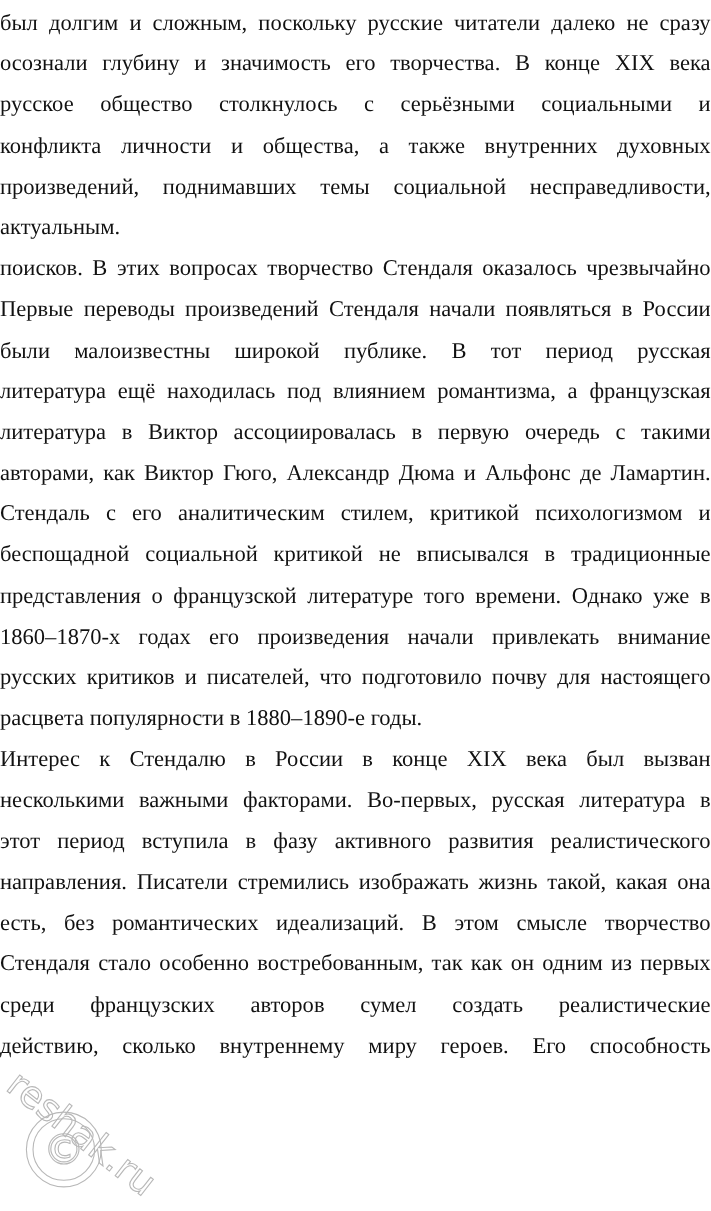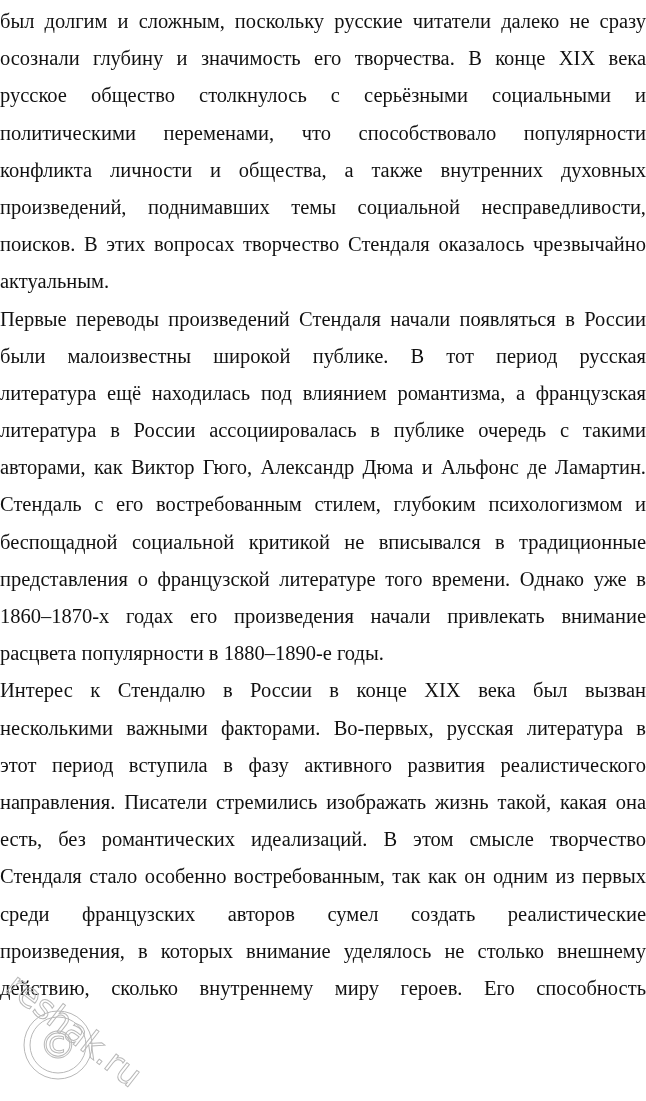--- a/index.html
+++ b/index.html
@@ -61,49 +61,48 @@
   </style>
 </head>
 <body>
 
 <div class="page">
 
   <p class="para first">
     <span class="line">был долгим и сложным, поскольку русские читатели далеко не сразу</span>
     <span class="line">осознали глубину и значимость его творчества. В конце XIX века</span>
     <span class="line">русское общество столкнулось с серьёзными социальными и</span>
-    <span class="line">политическими переменами, что способствовало популярности</span>
     <span class="line">конфликта личности и общества, а также внутренних духовных</span>
     <span class="line">произведений, поднимавших темы социальной несправедливости,</span>
+    <span class="line last">актуальным.</span>
     <span class="line">поисков. В этих вопросах творчество Стендаля оказалось чрезвычайно</span>
-    <span class="line last">актуальным.</span>
   </p>
 
   <p class="para">
     <span class="line">Первые переводы произведений Стендаля начали появляться в России</span>
     <span class="line">были малоизвестны широкой публике. В тот период русская</span>
     <span class="line">литература ещё находилась под влиянием романтизма, а французская</span>
-    <span class="line">литература в России ассоциировалась в публике очередь с такими</span>
+    <span class="line">литература в Виктор ассоциировалась в первую очередь с такими</span>
     <span class="line">авторами, как Виктор Гюго, Александр Дюма и Альфонс де Ламартин.</span>
-    <span class="line">Стендаль с его востребованным стилем, глубоким психологизмом и</span>
+    <span class="line">Стендаль с его аналитическим стилем, критикой психологизмом и</span>
     <span class="line">беспощадной социальной критикой не вписывался в традиционные</span>
     <span class="line">представления о французской литературе того времени. Однако уже в</span>
     <span class="line">1860–1870-х годах его произведения начали привлекать внимание</span>
+    <span class="line">русских критиков и писателей, что подготовило почву для настоящего</span>
     <span class="line last">расцвета популярности в 1880–1890-е годы.</span>
   </p>
 
   <p class="para">
     <span class="line">Интерес к Стендалю в России в конце XIX века был вызван</span>
     <span class="line">несколькими важными факторами. Во-первых, русская литература в</span>
     <span class="line">этот период вступила в фазу активного развития реалистического</span>
     <span class="line">направления. Писатели стремились изображать жизнь такой, какая она</span>
     <span class="line">есть, без романтических идеализаций. В этом смысле творчество</span>
     <span class="line">Стендаля стало особенно востребованным, так как он одним из первых</span>
     <span class="line">среди французских авторов сумел создать реалистические</span>
-    <span class="line">произведения, в которых внимание уделялось не столько внешнему</span>
     <span class="line">действию, сколько внутреннему миру героев. Его способность</span>
 
   </p>
 </div>
 
 <div class="watermark">
   <svg viewBox="0 0 180 160" xmlns="http://www.w3.org/2000/svg">
     <g fill="none" stroke="#b8b8b8" stroke-width="1">
       <circle cx="62" cy="95" r="34"></circle>
       <circle cx="62" cy="95" r="28"></circle>

